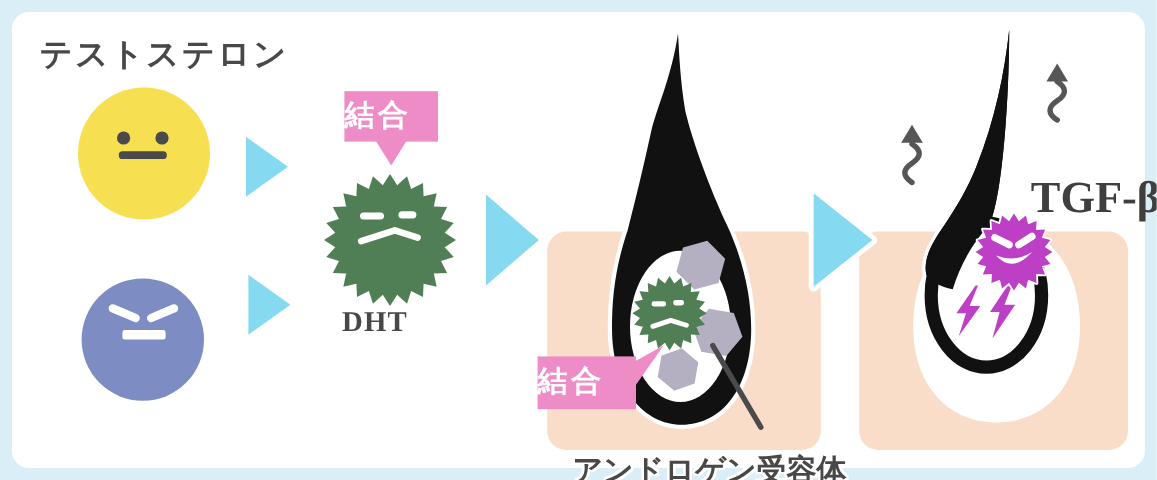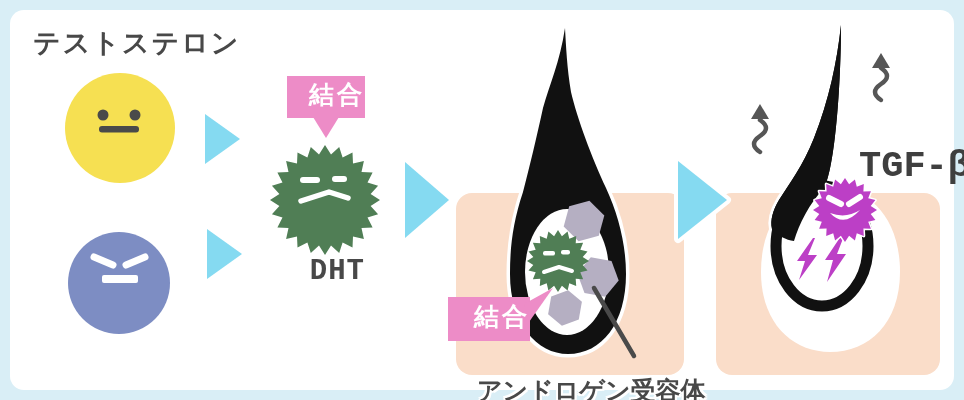--- a/index.html
+++ b/index.html
@@ -1,35 +1,35 @@
 <!DOCTYPE html>
 <html><head>
 <meta charset="utf-8">
 <style>
   html,body{margin:0;padding:0;background:#fff;}
   #stage{
     position:relative;width:964px;height:400px;overflow:hidden;
     background:#D9EEF6;
-    font-family:Liberation Mono, monospace;
+    font-family:Liberation Serif, serif;
   }
   #panel{
     position:absolute;left:10px;top:10px;width:944px;height:380px;
     background:#ffffff;border-radius:14px;
   }
   #art{position:absolute;left:0;top:0;width:964px;height:400px;}
   .txt{
     position:absolute;font-weight:bold;color:#484848;line-height:1.1;
     white-space:nowrap;
   }
   .t-testosterone{left:33px;top:31px;font-size:27px;letter-spacing:2px;}
   .t-reductase{left:30px;top:341px;font-size:27px;letter-spacing:1px;}
-  .t-dht{left:285px;top:256px;width:80px;text-align:right;font-size:29px;letter-spacing:1px;}
+  .t-dht{left:285px;top:256px;width:80px;text-align:left;font-size:24px;letter-spacing:1px;}
   .t-tgf{left:859px;top:146px;font-size:37px;color:#3f3f3f;}
   .t-binding{
-    color:#ffffff;font-size:25px;text-align:right;letter-spacing:3px;
+    color:#ffffff;font-size:25px;text-align:left;letter-spacing:3px;
   }
   .t-binding-top{left:287px;top:76px;width:78px;height:42px;line-height:42px;}
   .t-binding-bottom{left:448px;top:297px;width:82px;height:44px;line-height:44px;}
   .t-receptor{
     left:477px;top:351px;font-size:25px;letter-spacing:0px;
     text-shadow:-2px -2px 0 #fff,2px -2px 0 #fff,-2px 2px 0 #fff,2px 2px 0 #fff,
                  0 -2px 0 #fff,0 2px 0 #fff,-2px 0 0 #fff,2px 0 0 #fff;
     margin-top:28px;
   }
 </style>

